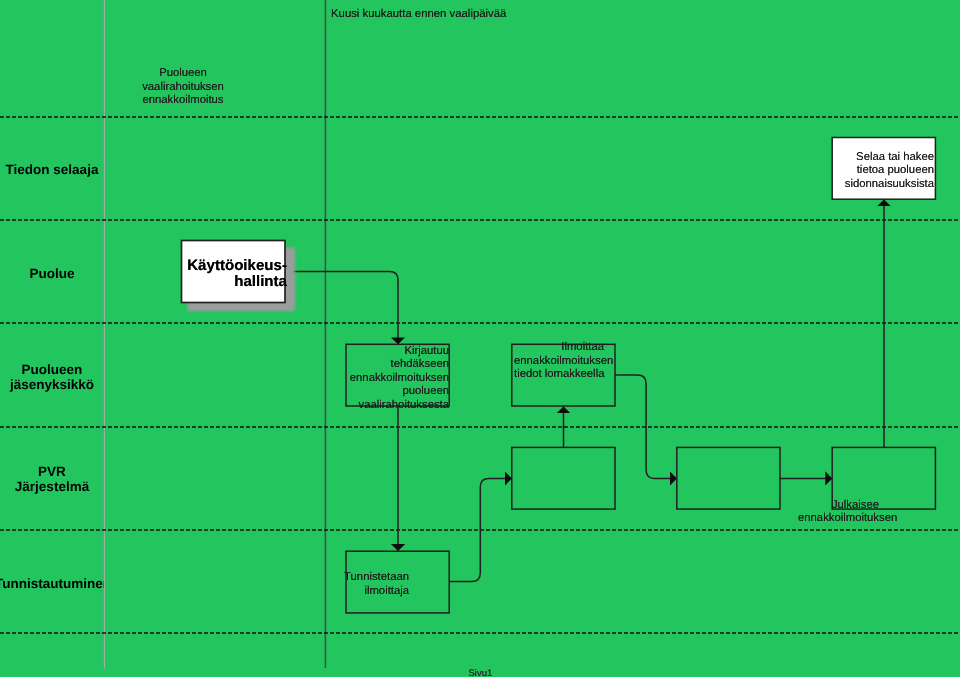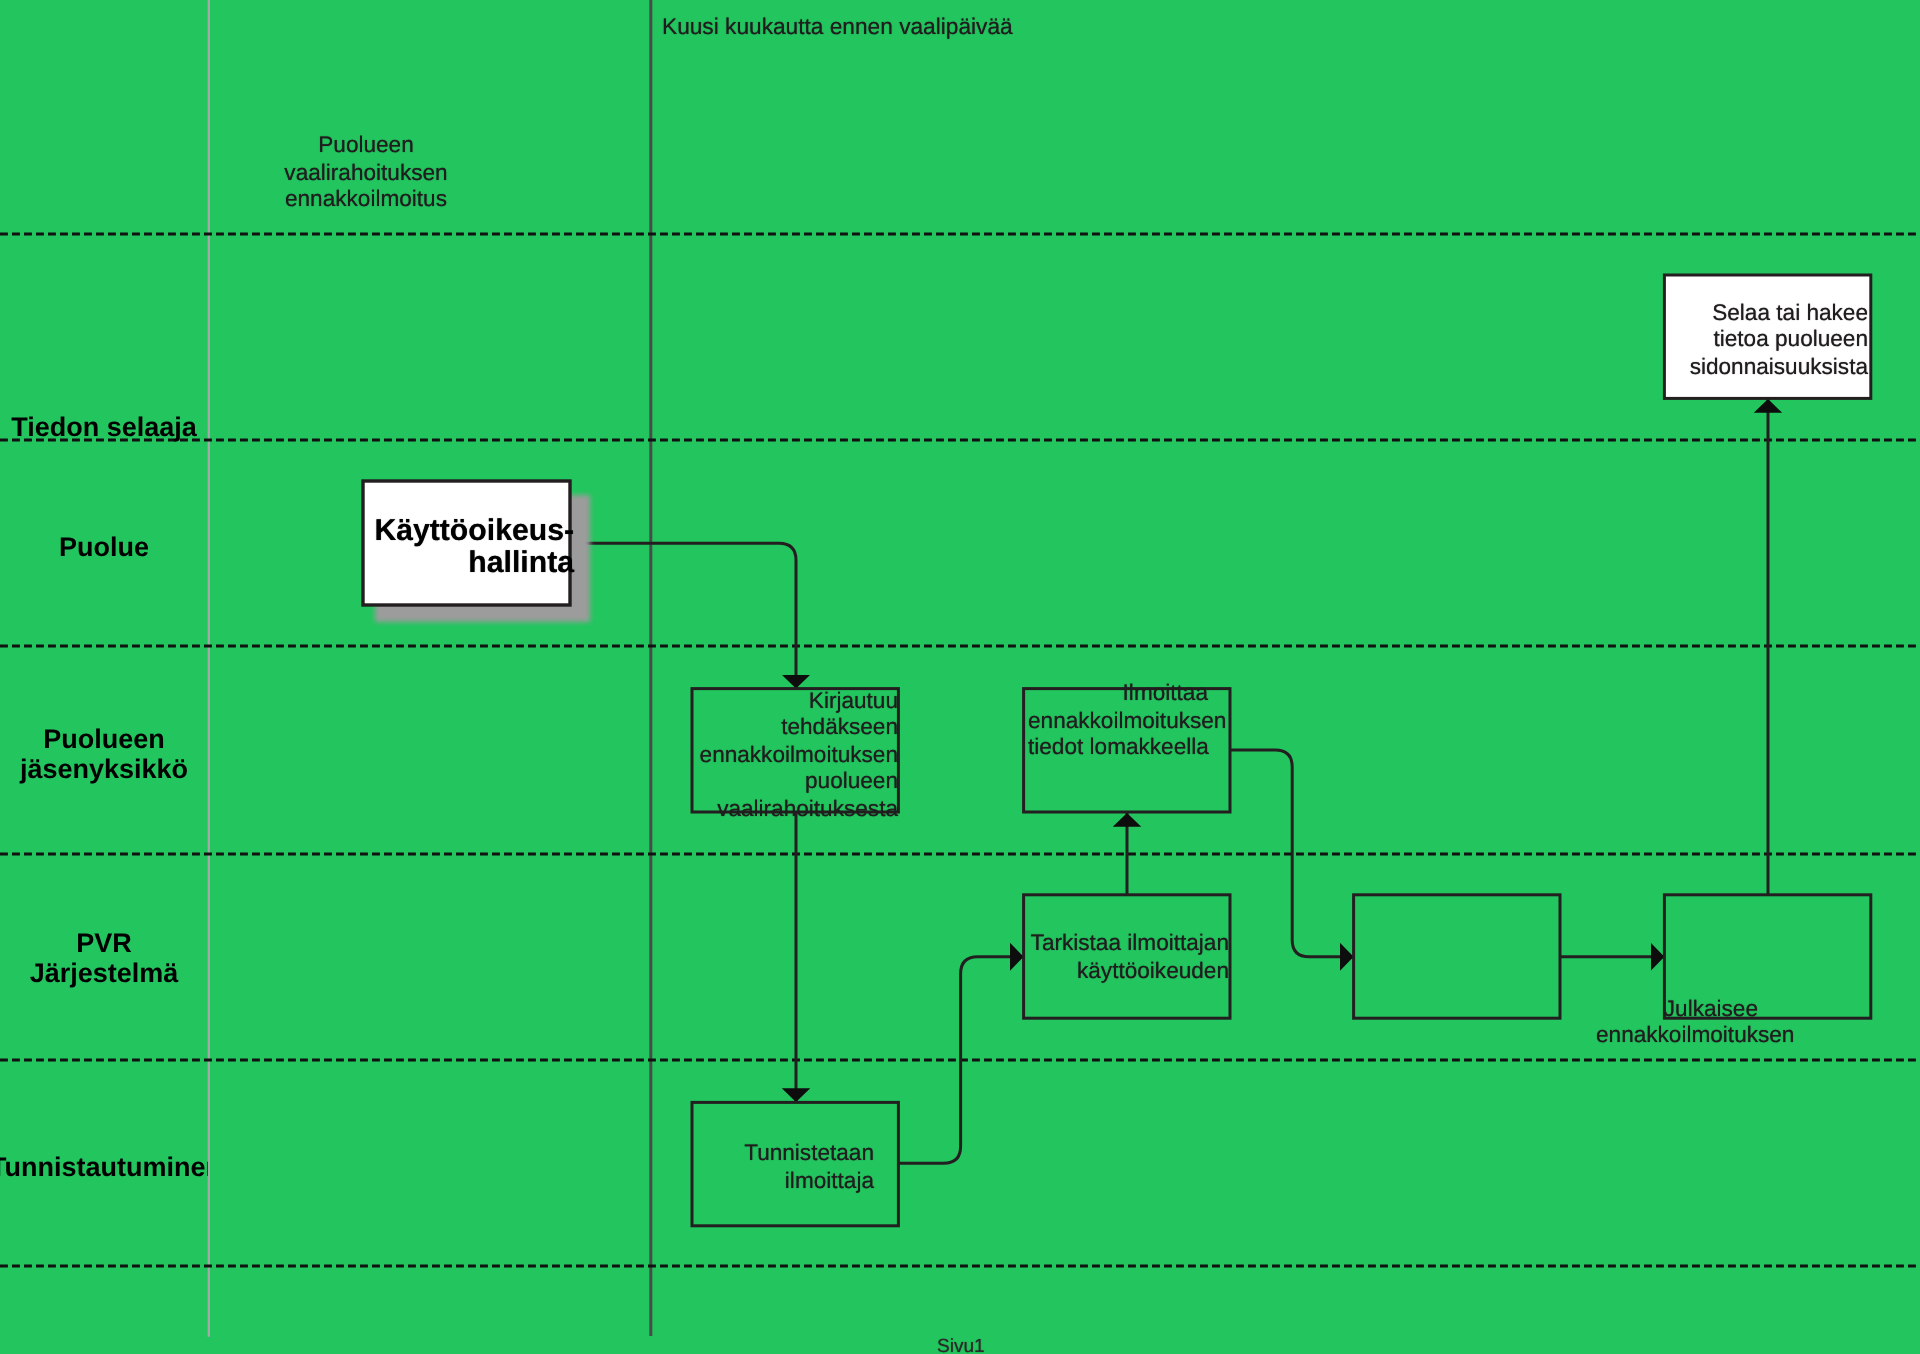--- a/index.html
+++ b/index.html
@@ -75,21 +75,21 @@
     <rect x="832.2" y="447.4" width="103.2" height="61.7" fill="none" stroke="#231f20" stroke-width="1.5"></rect>
     <rect x="346.0" y="551.2" width="103.2" height="61.7" fill="none" stroke="#231f20" stroke-width="1.5"></rect>
   </svg>
 
   <div class="title-text" style="left:331px;top:7px;">Kuusi kuukautta ennen vaalipäivää</div>
 
   <div class="col-header" style="left:133px;top:67.2px;width:100px;">Puolueen
 vaalirahoituksen
 ennakkoilmoitus</div>
 
-  <div class="lane-label" style="left:2px;top:162px;width:100px;margin-top:44px;">Tiedon selaaja</div>
+  <div class="lane-label" style="left:2px;top:162px;width:100px;">Tiedon selaaja</div>
   <div class="lane-label" style="left:0px;top:265.5px;width:104px;">Puolue</div>
   <div class="lane-label" style="left:0px;top:361.5px;width:104px;">Puolueen
 jäsenyksikkö</div>
   <div class="lane-label" style="left:0px;top:463.5px;width:104px;">PVR
 Järjestelmä</div>
   <div class="lane-clip" style="left:0px;top:575.5px;width:104px;height:18px;overflow:hidden;position:absolute;">
     <div class="lane-label" style="left:-5px;top:0px;width:120px;text-align:left;">Tunnistautuminen</div>
   </div>
 
   <div class="node-text" style="left:181px;top:258px;width:106px;font-weight:bold;font-size:15.1px;line-height:15.6px;color:#000;">Käyttöoikeus-
@@ -98,22 +98,20 @@
 tietoa puolueen
 sidonnaisuuksista</div>
   <div class="node-text" style="left:348px;top:344.5px;width:101px;">Kirjautuu
 tehdäkseen
 ennakkoilmoituksen
 puolueen
 vaalirahoituksesta</div>
   <div class="node-text" style="left:514px;top:341px;width:90px;">Ilmoittaa
 ennakkoilmoituksen
 tiedot lomakkeella</div>
-  <div class="node-text" style="left:513.5px;top:466.3px;width:101px;">Tarkistaa ilmoittajan
-käyttöoikeuden</div>
   <div class="node-text" style="left:798px;top:466.8px;width:81px;margin-top:32px;">Julkaisee
 ennakkoilmoituksen</div>
-  <div class="node-text" style="left:358px;top:571px;width:79px;">Tunnistetaan
+  <div class="node-text" style="left:330px;top:571px;width:79px;">Tunnistetaan
 ilmoittaja</div>
 
   <div class="footer-text" style="left:468.5px;top:667.6px;">Sivu1</div>
 
 </div>
 
 </body></html>

